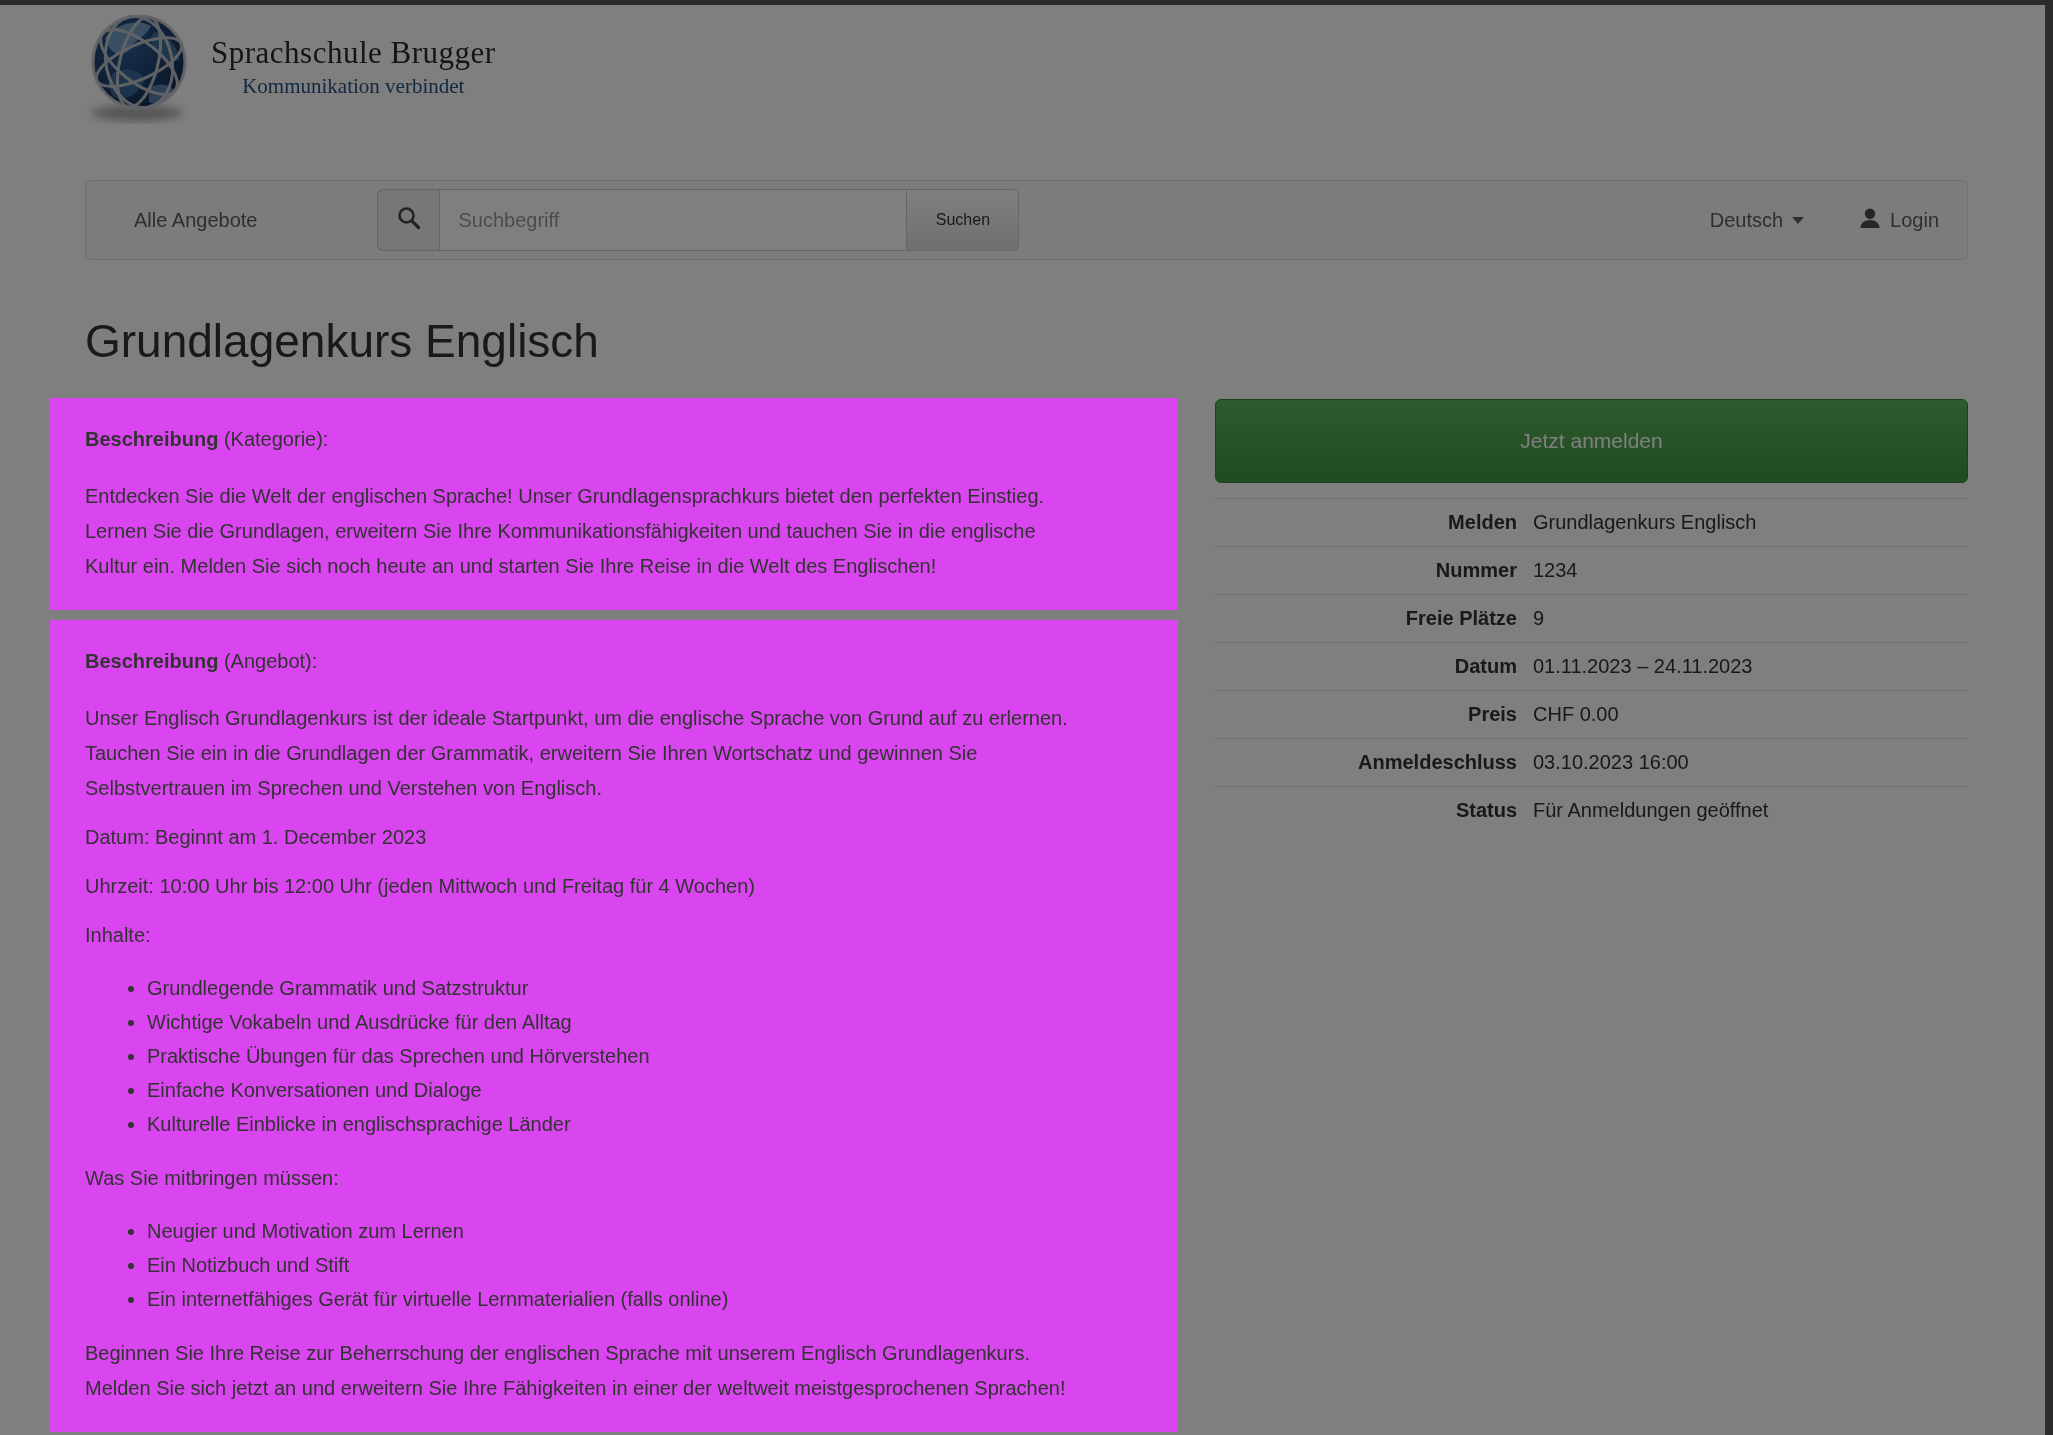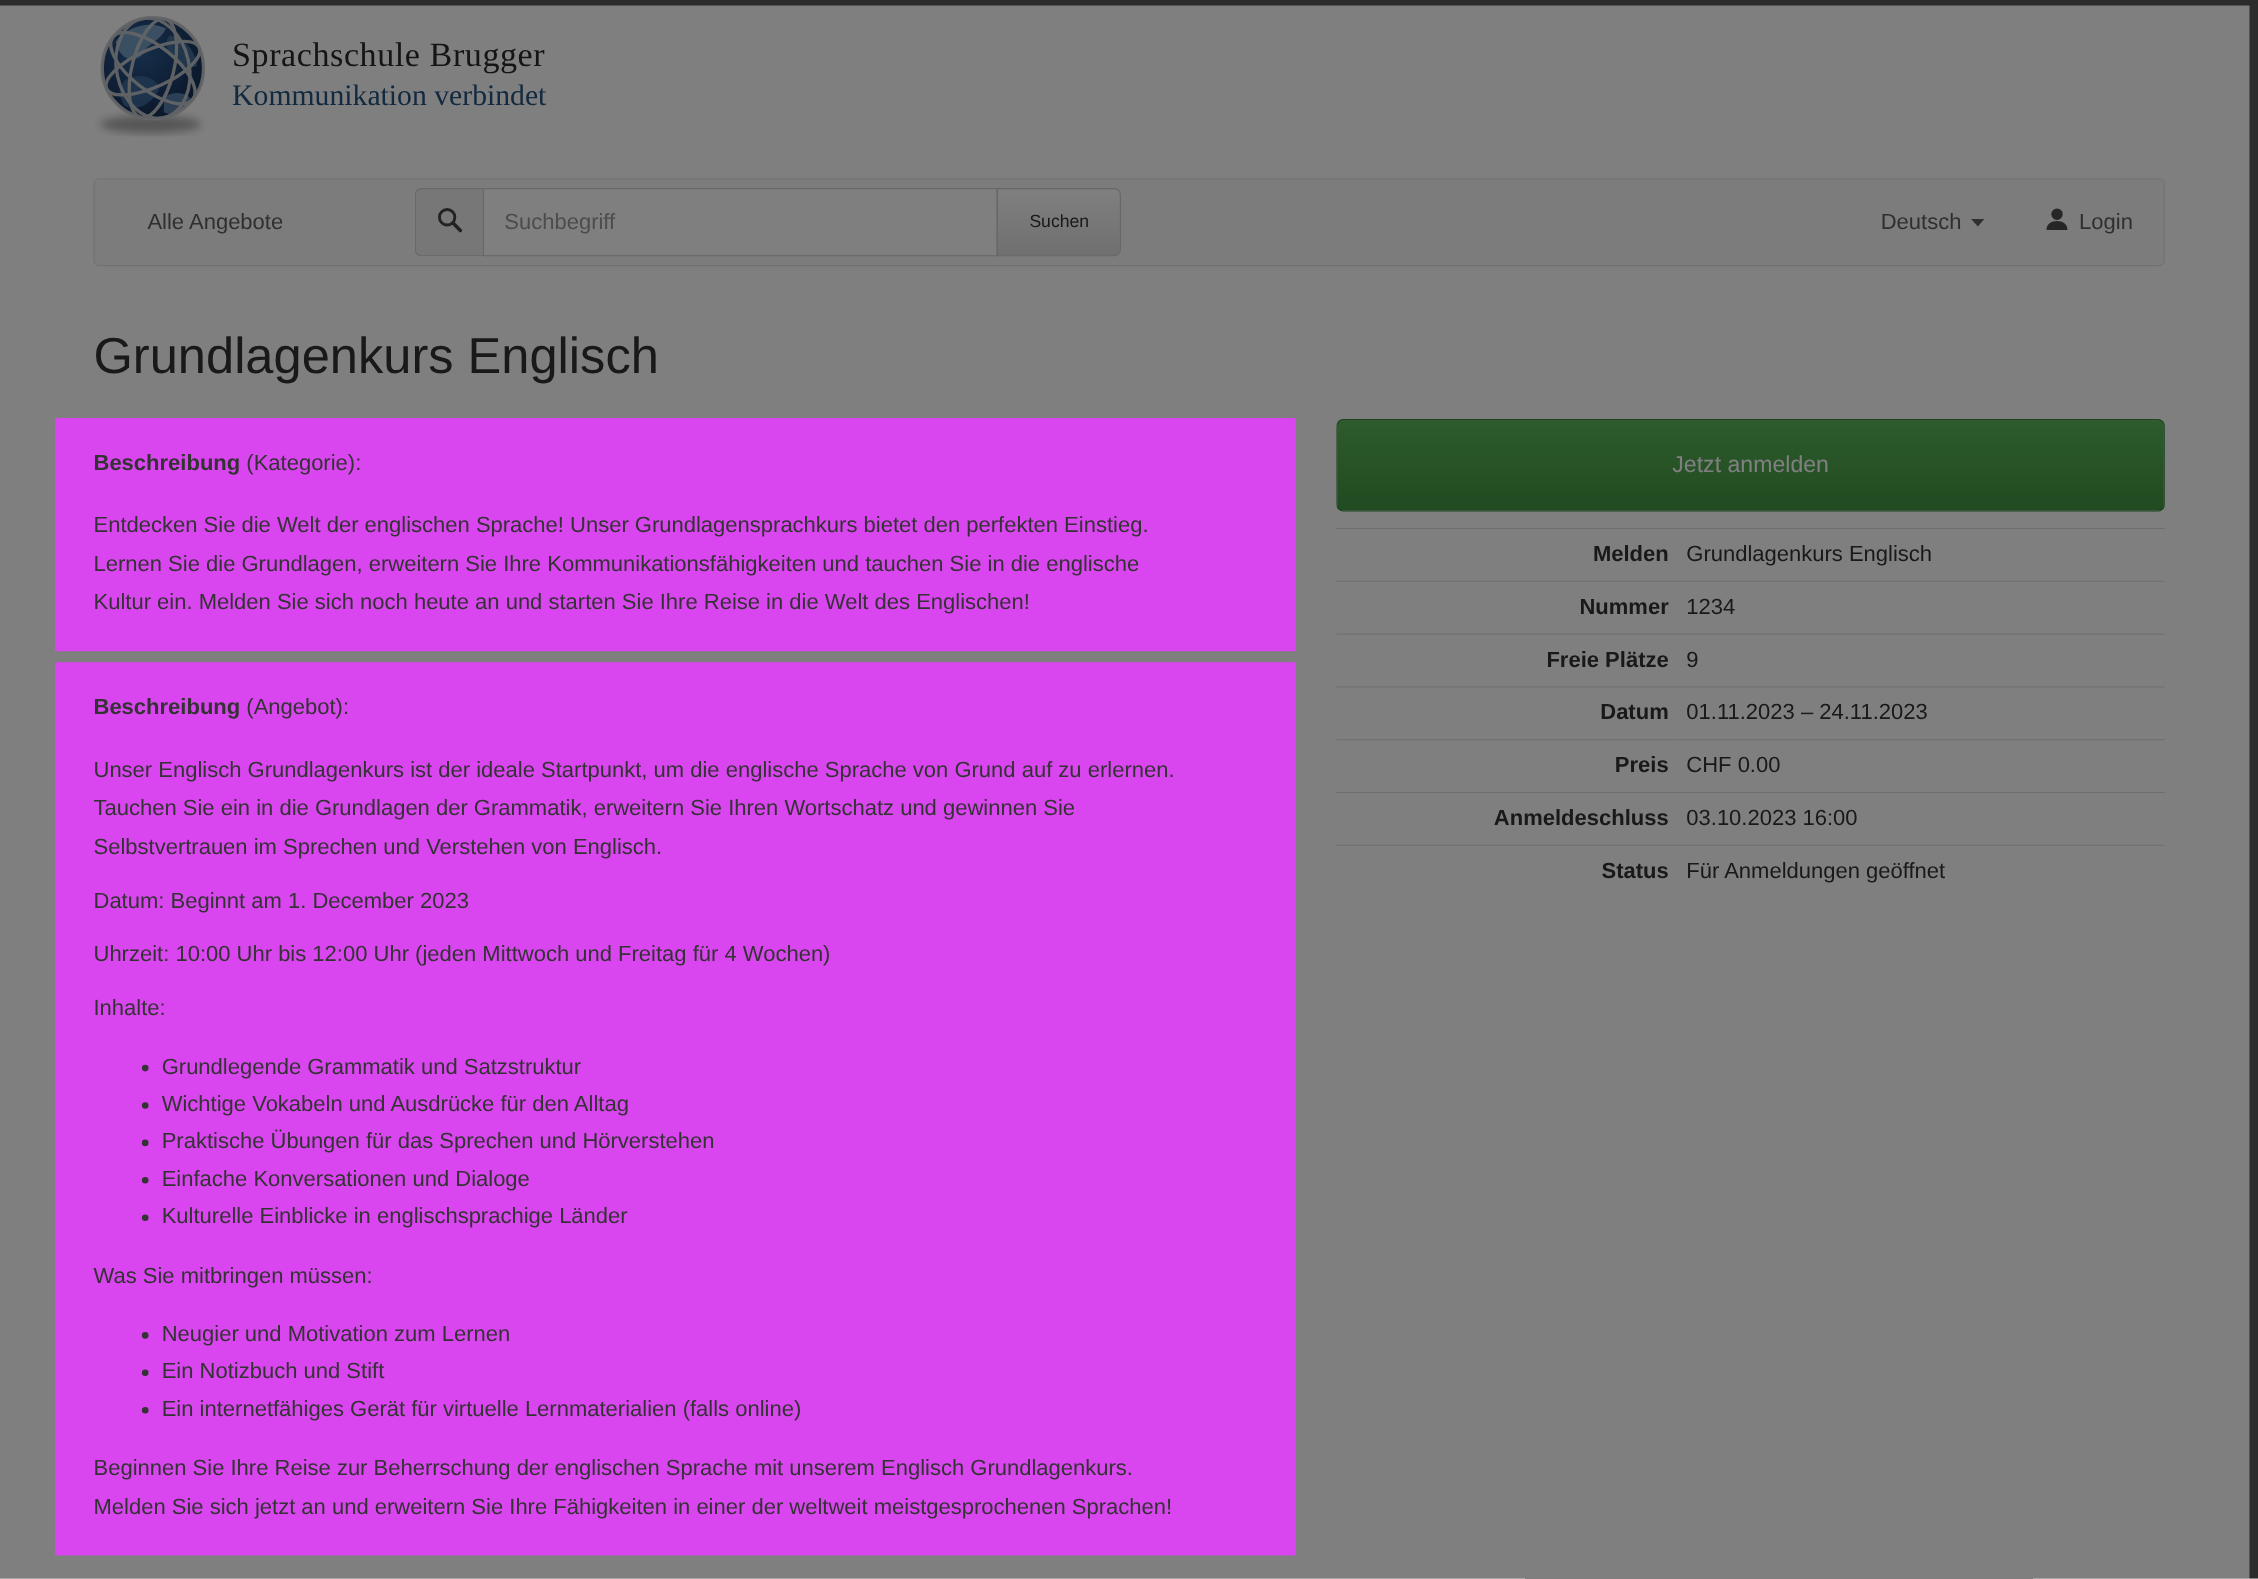--- a/index.html
+++ b/index.html
@@ -12,25 +12,25 @@
     font-family: "Liberation Sans", "DejaVu Sans", sans-serif;
     color: #333;
   }
   .container { width: 1883px; margin: 0 auto; position: relative; }
 
   
   .header { padding-top: 10px; display: flex; align-items: center; }
   .logo-wrap { width: 112px; height: 114px; flex: 0 0 auto; }
   .brand-text { margin-left: 14px; font-family: "Liberation Serif", "DejaVu Serif", serif; }
   .brand-name { font-size: 31px; color: #2b2b2b; letter-spacing: 0.5px; }
-  .brand-tagline { font-size: 27px; color: #27537f; text-align: center; margin-top: 3px; }
+  .brand-tagline { font-size: 21px; color: #27537f; text-align: center; margin-top: 3px; }
 
   
   .navbar {
-    margin-top: 38px; height: 80px;
+    margin-top: 56px; height: 80px;
     background: #f8f8f8;
     border: 1px solid #e3e3e3;
     border-radius: 5px;
     display: flex; align-items: center;
     padding-right: 28px;
   }
   .nav-link { font-size: 20px; color: #5f5f5f; margin-left: 48px; text-decoration: none; cursor: pointer; }
   .search-group { display: flex; margin-left: 88px; height: 62px; padding-left: 32px; }
   .search-addon {
     width: 62px; background: #eeeeee;

